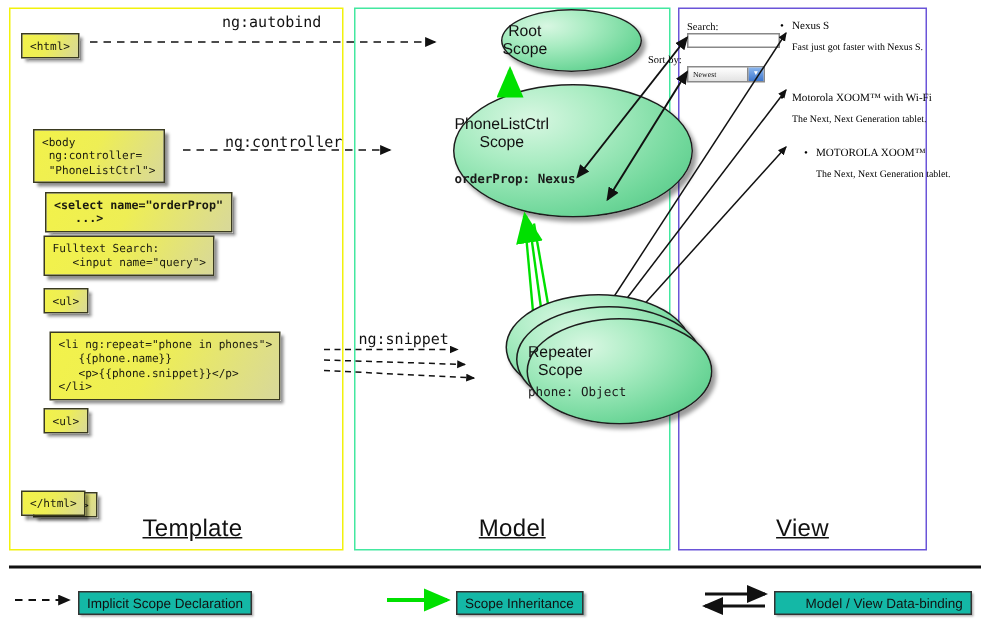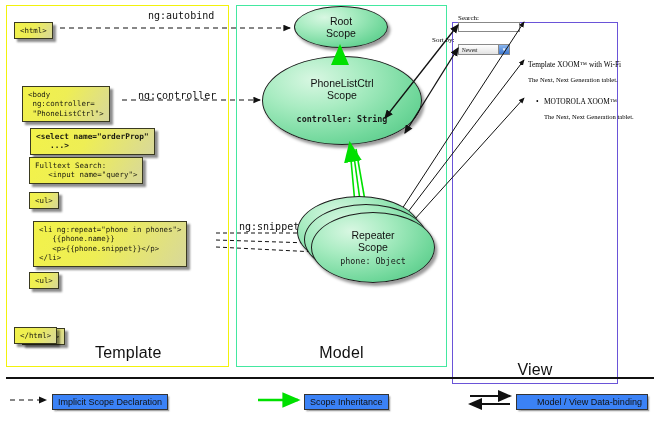--- a/index.html
+++ b/index.html
@@ -5,24 +5,24 @@
   html,body{margin:0;padding:0;background:#ffffff;}
   body{width:660px;height:421px;position:relative;overflow:hidden;
        font-family:"Liberation Sans",sans-serif;}
 
   #stage{position:absolute;left:0;top:0;width:660px;height:421px;}
 
   
   .panel{position:absolute;background:#fff;box-sizing:border-box;}
   #panel-template{left:6px;  top:5px; width:223px; height:362px; border:1.5px solid #f2f20c;}
   #panel-model   {left:236px;top:5px; width:211px; height:362px; border:1.5px solid #43e8a0;}
-  #panel-view    {left:452px;top:22px; width:166px; height:362px; border:1.5px solid #6a54d8;}
+  #panel-view    {left:452px;top:5px; width:166px; height:362px; border:1.5px solid #6a54d8;}
 
   .panel-title{position:absolute;bottom:4px;left:0;width:100%;text-align:center;
-               font-size:16px;color:#111;letter-spacing:.2px;}
+               font-size:16px;color:#111;letter-spacing:.2px;text-decoration:underline;}
   #panel-template .panel-title{text-align:left;padding-left:88px;}
 
   
   .ybox{position:absolute;box-sizing:border-box;
         background:linear-gradient(120deg,#f2f24a 0%,#eeee55 45%,#d8d89a 100%);
         border:1.2px solid #3a3a20;
         box-shadow:2.5px 2.5px 2px rgba(0,0,0,.45);
         font-family:"DejaVu Sans Mono","Liberation Mono",monospace;
         font-size:7.4px;line-height:9.4px;color:#1a1a10;
         padding:3px 5px;white-space:pre;}
@@ -36,22 +36,22 @@
   #b-li      {left:33px; top:221px;}
   #b-ul2     {left:29px; top:272px;}
   #b-bodyend {left:22px; top:300px;margin-top:28px;}
   #b-htmlend {left:14px; top:327px;}
 
   
   .scope{position:absolute;border-radius:50%;
          border:1.3px solid #1d1d1d;
          background:radial-gradient(ellipse at 32% 26%,#d8f7e2 0%,#a9ecc2 32%,#6fd79a 70%,#49c07e 100%);
          box-shadow:2.5px 3px 3px rgba(0,0,0,.40);
-         display:flex;flex-direction:column;align-items:center;justify-content:center;
-         text-align:center;color:#111;}
+         display:flex;flex-direction:column;align-items:flex-start;justify-content:center;
+         text-align:center;color:#111;margin-left:40px;}
   .scope .sname{font-size:10.5px;line-height:12px;}
   .scope .sprops{font-family:"DejaVu Sans Mono","Liberation Mono",monospace;
                  font-size:8.4px;line-height:10px;margin-top:3px;white-space:pre;color:#1a1a1a;}
   .scope .sprops b{font-weight:bold;}
 
   #sc-root  {left:294px;top:6px;  width:92px; height:40px;}
   #sc-ctrl  {left:262px;top:56px; width:158px;height:87px;}
   #sc-rep3  {left:297px;top:196px;width:122px;height:69px;z-index:1;}
   #sc-rep2  {left:304px;top:204px;width:122px;height:69px;z-index:2;}
   #sc-rep1  {left:311px;top:212px;width:122px;height:69px;z-index:3;}
@@ -75,26 +75,26 @@
   .phone-name{font-size:7.4px;line-height:9px;}
   .phone-name:before{content:"\2022";position:absolute;left:-8px;top:0;}
   .phone-snip{font-size:6.6px;line-height:9px;margin-top:6px;}
 
   #ph-0{top:12px;} #ph-1{top:60px;} #ph-2{top:97px;margin-left:16px;}
 
   
   .conn-label{position:absolute;font-family:"DejaVu Sans Mono","Liberation Mono",monospace;
               font-size:10px;color:#111;}
   #lbl-autobind  {left:148px;top:10px;}
-  #lbl-controller{left:138px;top:90px;}
+  #lbl-controller{left:150px;top:90px;}
   #lbl-repeat    {left:239px;top:221px;}
 
   
   #legend-rule{position:absolute;left:6px;top:377px;width:648px;height:2px;background:#111;}
-  .lg-box{position:absolute;border:1.2px solid #333;background:#3b82f6;
+  .lg-box{position:absolute;border:1.2px solid #333;background:#14b8a6;
           box-shadow:1.5px 1.5px 1.5px rgba(0,0,0,.35);
           font-size:9px;color:#111;padding:2px 5px;white-space:nowrap;}
   #lg-implicit{left:52px; top:394px;}
   #lg-inherit {left:304px;top:394px;}
   #lg-binding {left:516px;top:394px;padding-left:20px;}
 
   svg.ov{position:absolute;left:0;top:0;width:660px;height:421px;
          pointer-events:none;overflow:visible;}
 </style>
 </head>
@@ -128,40 +128,44 @@
   <div class="ybox" id="b-ul2">&lt;ul&gt;</div>
   <div class="ybox" id="b-bodyend">&lt;/body&gt;</div>
   <div class="ybox" id="b-htmlend">&lt;/html&gt;</div>
 
   <div class="scope" id="sc-root">
     <div class="sname">Root<br>Scope</div>
   </div>
 
   <div class="scope" id="sc-ctrl">
     <div class="sname">PhoneListCtrl<br>Scope</div>
-    <div class="sprops"><br><b>controller: String</b></div>
+    <div class="sprops"><br><b>orderProp: Nexus</b></div>
   </div>
 
   <div class="scope" id="sc-rep3"></div>
   <div class="scope" id="sc-rep2"></div>
   <div class="scope" id="sc-rep1">
     <div class="sname">Repeater<br>Scope</div>
     <div class="sprops">phone: Object</div>
   </div>
 
   <div class="vlabel" id="v-search-label">Search:</div>
   <div id="v-search-input"></div>
   <div class="vlabel" id="v-sortby-label">Sort by:</div>
   <div id="v-sort-select">
     <span>Newest</span>
     <span class="caret">▾</span>
   </div>
 
+  <div class="phone-item" id="ph-0">
+    <div class="phone-name">Nexus S</div>
+    <div class="phone-snip">Fast just got faster with Nexus S.</div>
+  </div>
   <div class="phone-item" id="ph-1">
-    <div class="phone-name">Template XOOM™ with Wi-Fi</div>
+    <div class="phone-name">Motorola XOOM™ with Wi-Fi</div>
     <div class="phone-snip">The Next, Next Generation tablet.</div>
   </div>
   <div class="phone-item" id="ph-2">
     <div class="phone-name">MOTOROLA XOOM™</div>
     <div class="phone-snip">The Next, Next Generation tablet.</div>
   </div>
 
   <div class="conn-label" id="lbl-autobind">ng:autobind</div>
   <div class="conn-label" id="lbl-controller">ng:controller</div>
   <div class="conn-label" id="lbl-repeat">ng:snippet</div>

